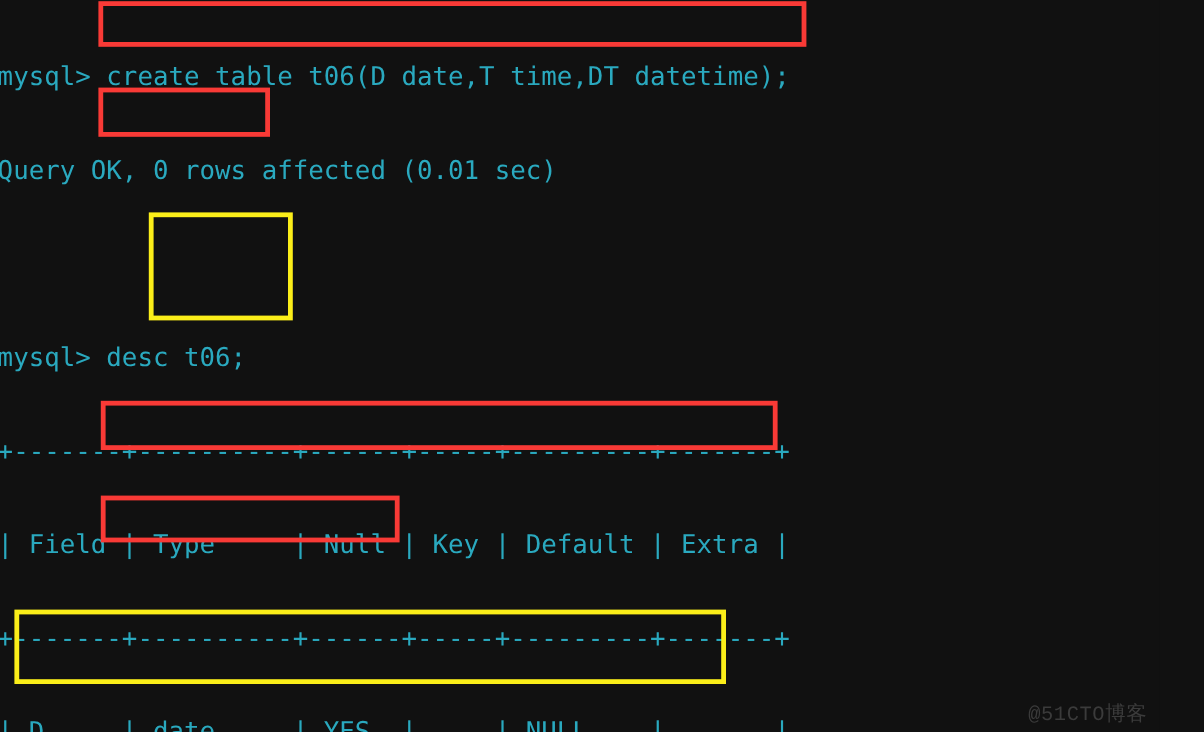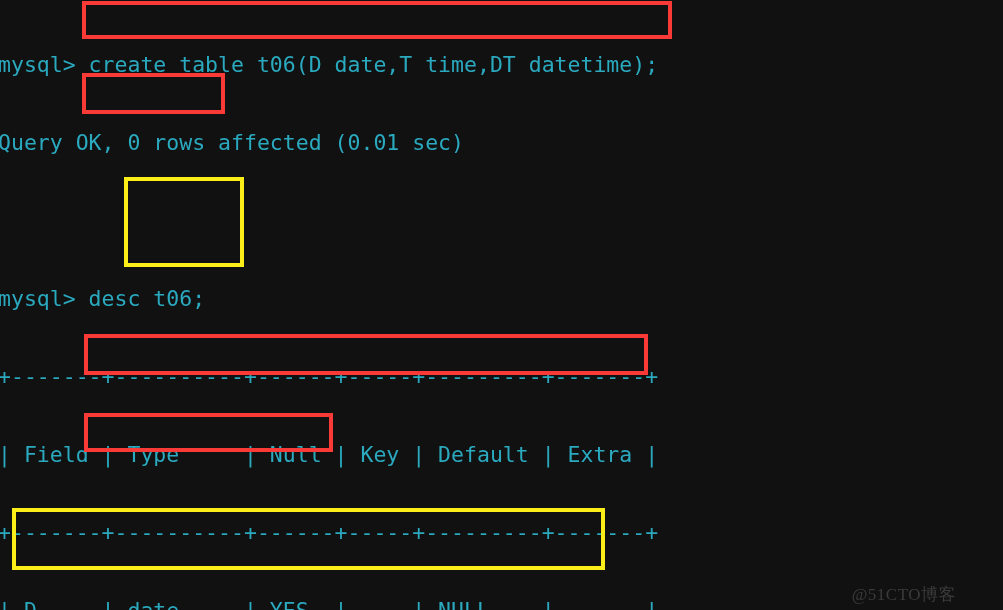--- a/index.html
+++ b/index.html
@@ -47,21 +47,21 @@
   .hl-yellow {
     border: 4px solid #fbee19;
   }
 
   .watermark {
     position: absolute;
     right: 10px;
     bottom: 4px;
     color: #3b3b3b;
     font-size: 17px;
-    font-family: Liberation Serif, serif;
+    font-family: Liberation Mono, monospace;
     letter-spacing: 0.5px;
     user-select: none;
   }
 </style>
 </head>
 <body>
 
 <div id="screen">
 
   <div class="term">

